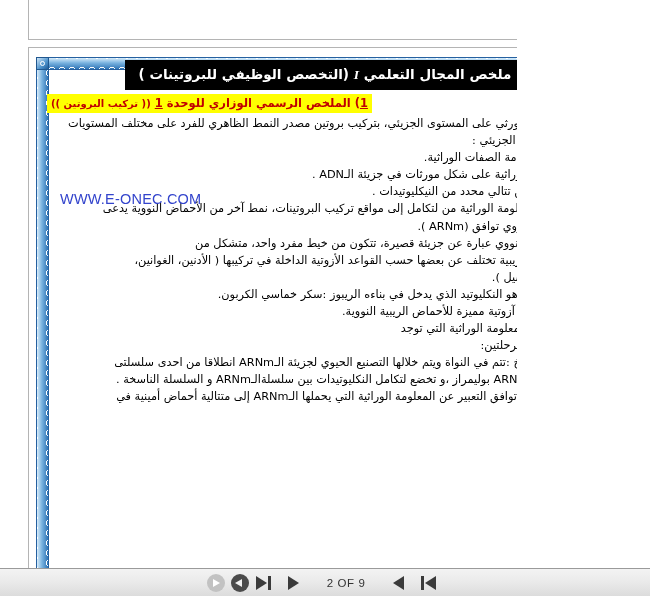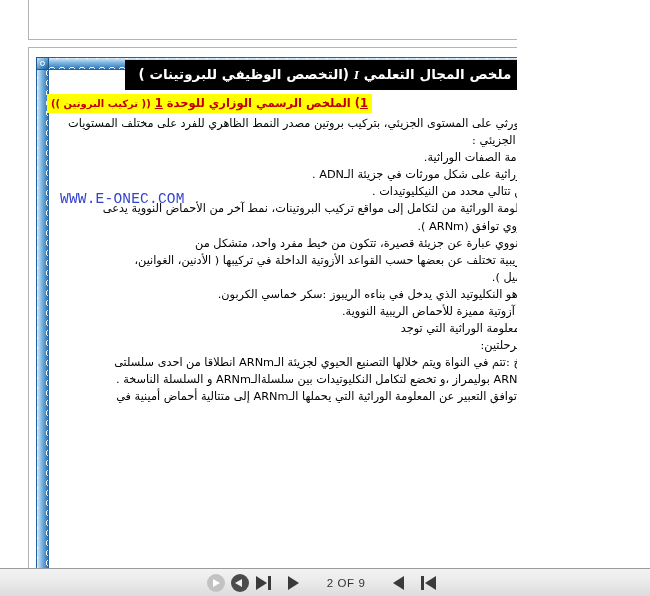--- a/index.html
+++ b/index.html
@@ -177,21 +177,21 @@
     font-weight: bold;
   }
 
   
   .watermark {
     position: absolute;
     left: 60px;
     top: 191px;
     z-index: 5;
     color: #3344cc;
-    font-family: Liberation Mono, monospace;
+    font-family: Liberation Sans, sans-serif;
     font-size: 14.5px;
     font-weight: normal;
     letter-spacing: .2px;
     direction: ltr;
     white-space: nowrap;
   }
 
   
   #toolbar {
     position: absolute;

